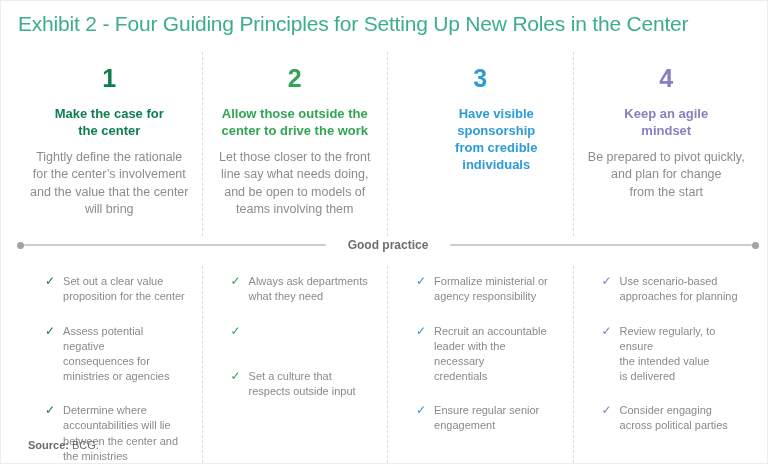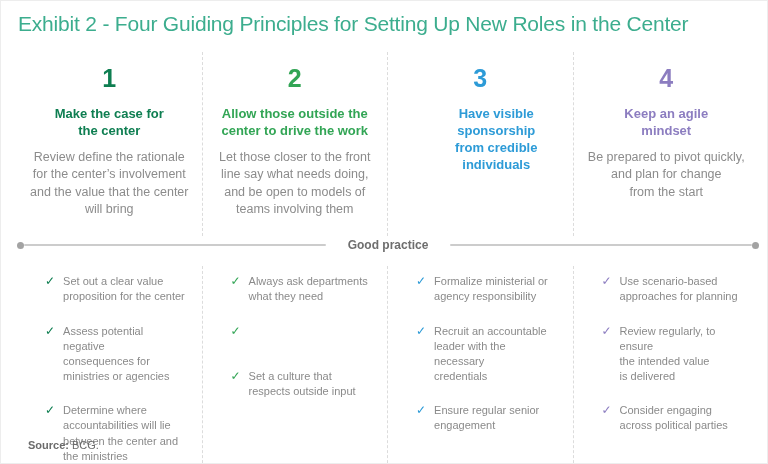--- a/index.html
+++ b/index.html
@@ -116,21 +116,21 @@
 
 <div class="page">
 
   <h1 class="exhibit-title" style="color: rgb(60, 173, 142);">Exhibit 2 - Four Guiding Principles for Setting Up New Roles in the Center</h1>
 
   <div class="grid top">
     <div class="col sep">
       <div class="num" style="color: rgb(14, 126, 81);">1</div>
       <div class="heading" style="color: rgb(14, 126, 81);">Make the case for
 the center</div>
-      <div class="desc">Review define the rationale
+      <div class="desc">Tightly define the rationale
 for the center’s involvement
 and the value that the center
 will bring</div>
     </div>
     <div class="col sep">
       <div class="num" style="color: rgb(50, 165, 85);">2</div>
       <div class="heading" style="color: rgb(50, 165, 85);">Allow those outside the
 center to drive the work</div>
       <div class="desc">Let those closer to the front
 line say what needs doing,

